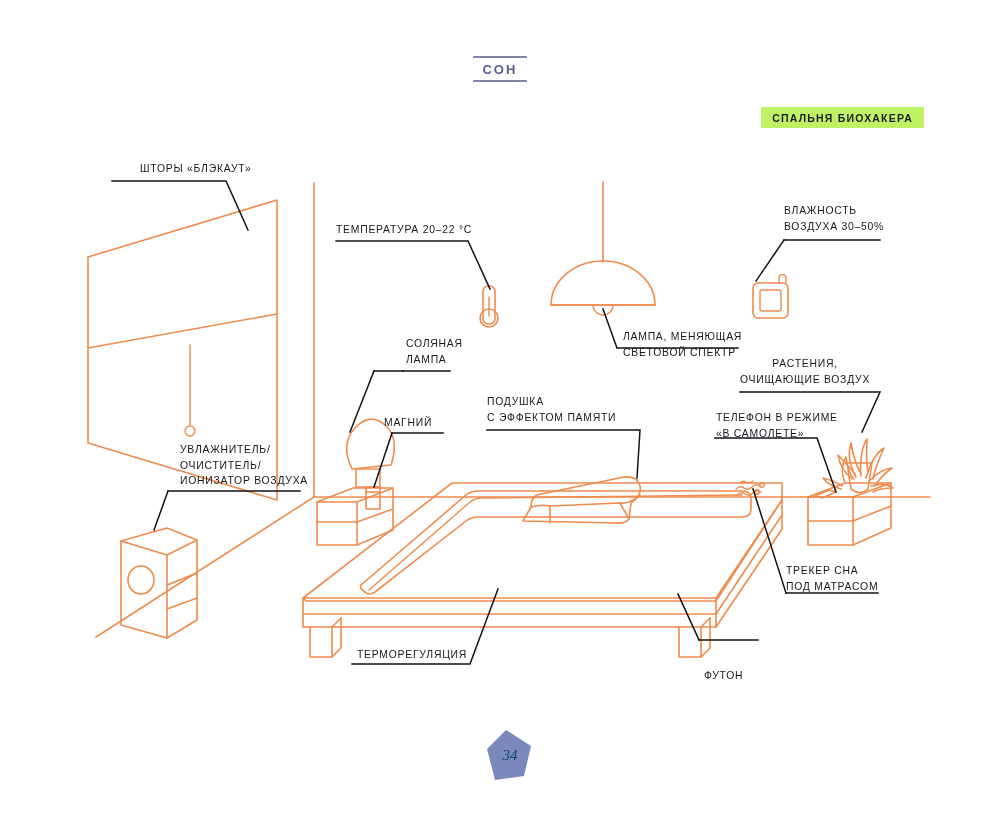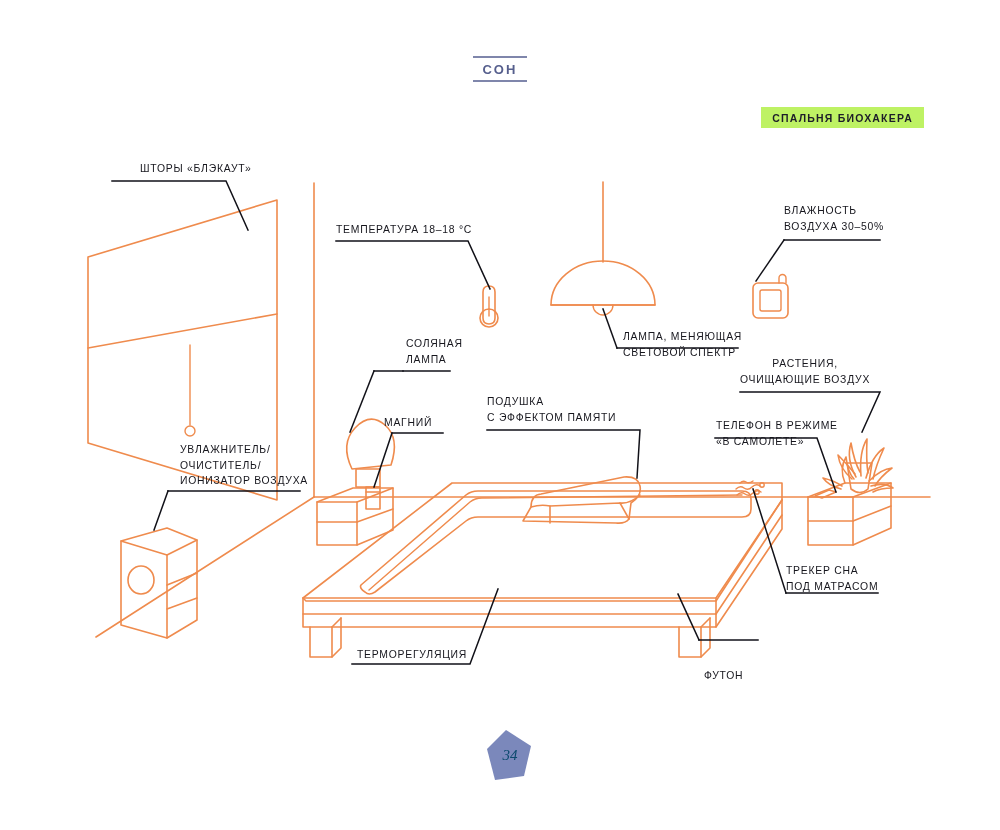--- a/index.html
+++ b/index.html
@@ -223,21 +223,21 @@
     </div>
   </div>
 
   <div class="section-badge">СПАЛЬНЯ БИОХАКЕРА</div>
 
   <div class="lbl" style="left:112px;top:161px;margin-left:28px;">
     <div>ШТОРЫ «БЛЭКАУТ»</div>
   </div>
 
   <div class="lbl" style="left:336px;top:222px;">
-    <div>ТЕМПЕРАТУРА 18–18 °C</div>
+    <div>ТЕМПЕРАТУРА 20–22 °C</div>
   </div>
 
   <div class="lbl" style="left:784px;top:203px;">
     <div>ВЛАЖНОСТЬ</div>
     <div>ВОЗДУХА 30–50%</div>
   </div>
 
   <div class="lbl" style="left:406px;top:336px;">
     <div>СОЛЯНАЯ</div>
     <div>ЛАМПА</div>
@@ -255,21 +255,21 @@
   <div class="lbl" style="left:623px;top:329px;">
     <div>ЛАМПА, МЕНЯЮЩАЯ</div>
     <div>СВЕТОВОЙ СПЕКТР</div>
   </div>
 
   <div class="lbl" style="left:740px;top:356px;text-align:center;">
     <div>РАСТЕНИЯ,</div>
     <div>ОЧИЩАЮЩИЕ ВОЗДУХ</div>
   </div>
 
-  <div class="lbl" style="left:716px;top:410px;margin-top:8px;">
+  <div class="lbl" style="left:716px;top:410px;">
     <div>ТЕЛЕФОН В РЕЖИМЕ</div>
     <div>«В САМОЛЕТЕ»</div>
   </div>
 
   <div class="lbl" style="left:180px;top:442px;">
     <div>УВЛАЖНИТЕЛЬ/</div>
     <div>ОЧИСТИТЕЛЬ/</div>
     <div>ИОНИЗАТОР ВОЗДУХА</div>
   </div>
 

